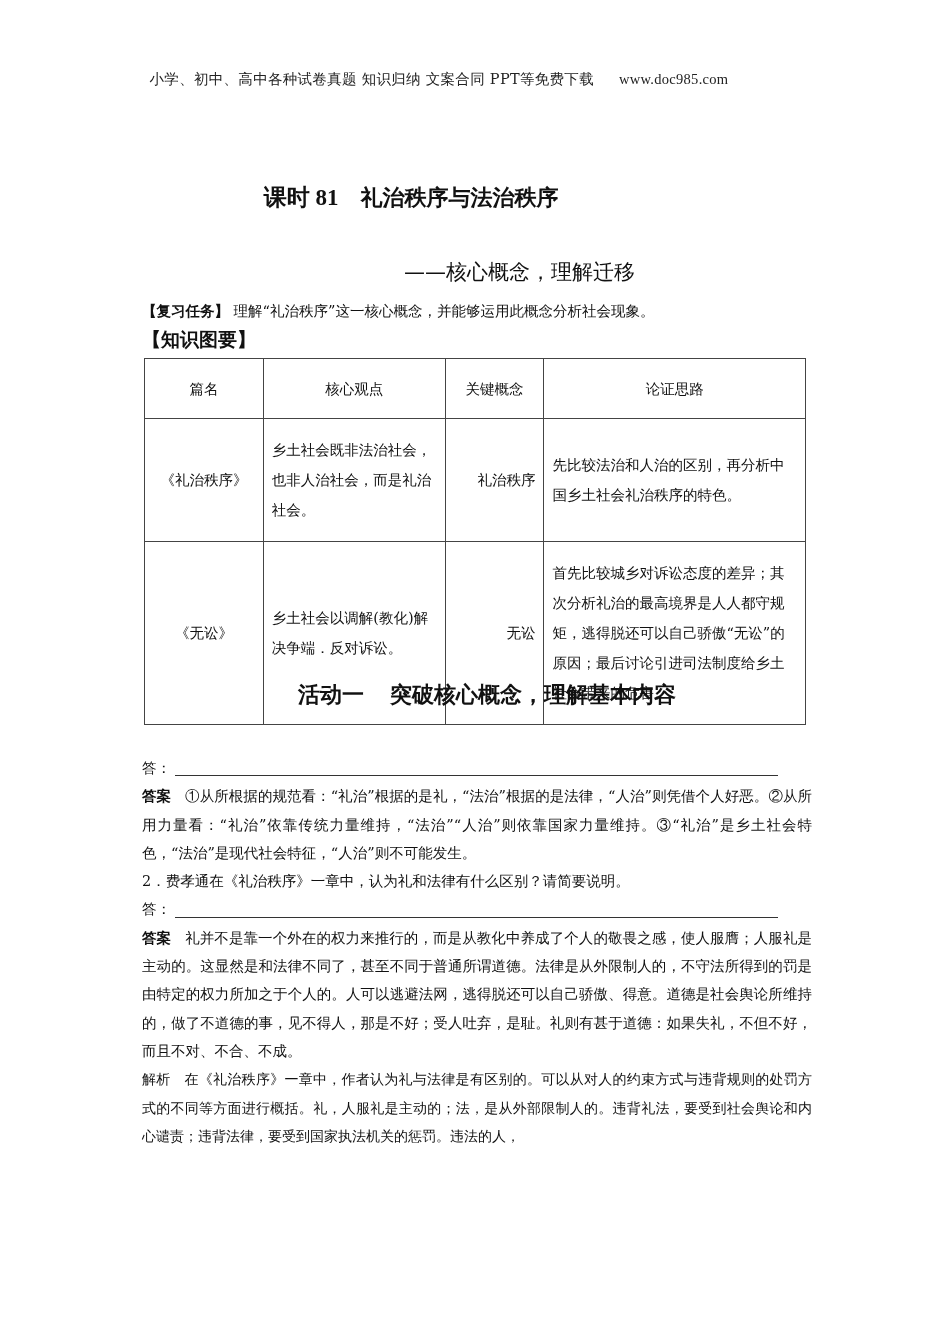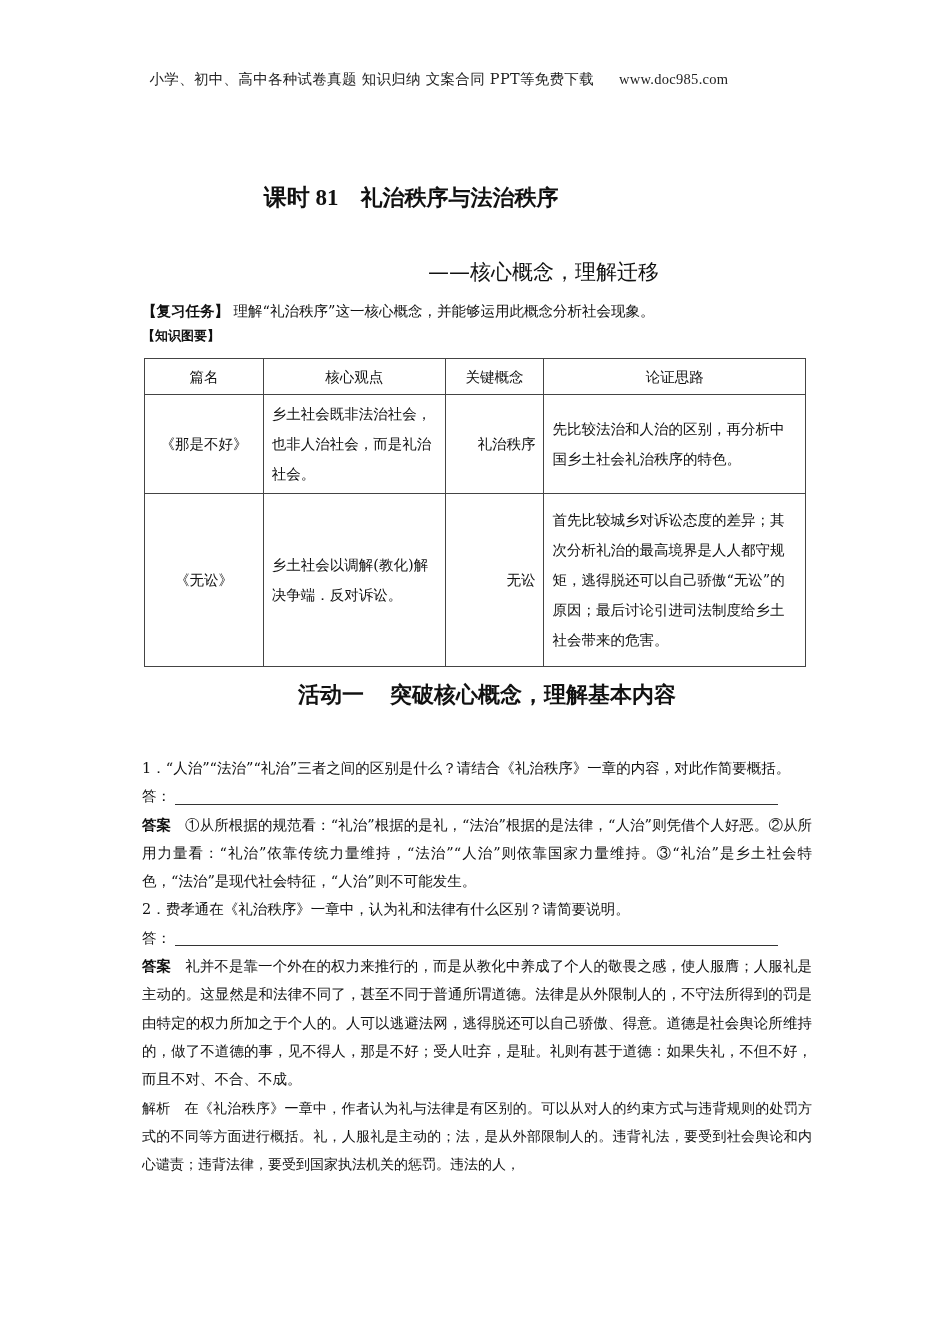--- a/index.html
+++ b/index.html
@@ -12,34 +12,34 @@
     position: absolute; top: 70px; left: 0; width: 878px; text-align: center;
     font-size: 14.5px; color: #222; letter-spacing: 0.3px;
   }
   .page-header .url { margin-left: 20px; font-family: "Liberation Serif", serif; }
   .title {
     position: absolute; top: 182px; left: 0; width: 822px; text-align: center;
     font-size: 22px; font-weight: bold; font-family: "DejaVu Sans", sans-serif;
   }
   .title .num { font-family: "Liberation Serif", serif; font-size: 23px; margin-right: 22px; }
   .subtitle {
-    position: absolute; top: 258px; left: 428px;
+    position: absolute; top: 258px; left: 404px;
     font-size: 21px; font-family: "DejaVu Sans", sans-serif; font-weight: normal;
   }
   .task {
     position: absolute; top: 300px; left: 142px; font-size: 14.5px; line-height: 22px;
   }
   .bracket-label { font-family: "DejaVu Sans", sans-serif; font-weight: bold; }
-  .knowledge { position: absolute; top: 327px; left: 142px; font-size: 13px; }
+  .knowledge { position: absolute; top: 327px; left: 142px; font-size: 19px; }
   table.map {
     position: absolute; top: 358px; left: 144px; width: 662px;
     border-collapse: collapse; font-size: 14.5px;
   }
   table.map td, table.map th {
-    border: 1px solid #444; padding: 4px 8px; vertical-align: middle; line-height: 30px;
+    border: 1px solid #444; padding: 16px 8px; vertical-align: middle; line-height: 30px;
     font-weight: normal;
   }
   table.map th { height: 27px; text-align: center; line-height: 24px; }
   .c1 { width: 102px; text-align: center; }
   .c2 { width: 165px; }
   .c3 { width: 82px; text-align: right; }
   .c4 { width: 245px; }
   .section-title {
     position: absolute; top: 680px; left: 0; width: 950px; text-align: center;
     font-size: 22px; font-weight: bold; font-family: "DejaVu Sans", sans-serif; padding-left: 12px;
@@ -79,40 +79,39 @@
 
 <table class="map">
   <tbody>
       <tr>
     <th class="c1">篇名</th>
     <th class="c2">核心观点</th>
     <th class="c3">关键概念</th>
     <th class="c4">论证思路</th>
   </tr>
   <tr style="height:89px;">
-    <td class="c1">《那是不好》</td>
+    <td class="c1">《礼治秩序》</td>
     <td class="c2">乡土社会既非法治社会，也非人治社会，而是礼治社会。</td>
     <td class="c3">礼治秩序</td>
     <td class="c4">先比较法治和人治的区别，再分析中国乡土社会礼治秩序的特色。</td>
   </tr>
   <tr style="height:173px;">
     <td class="c1">《无讼》</td>
     <td class="c2">乡土社会以调解(教化)解决争端．反对诉讼。</td>
     <td class="c3">无讼</td>
     <td class="c4">首先比较城乡对诉讼态度的差异；其次分析礼治的最高境界是人人都守规矩，逃得脱还可以自己骄傲“无讼”的原因；最后讨论引进司法制度给乡土社会带来的危害。</td>
   </tr>
 </tbody>
   </table>
 
 <div class="section-title">
   <span>活动一</span><span class="gap"></span><span>突破核心概念，理解基本内容</span>
 </div>
 
 <div class="body">
-  <p>1．“人治”“法治”“礼治”三者之间的区别是什么？请结合《礼治秩序》一章的内容，对此作简要概括。</p>
   <div class="ans-line">
     <span>答：</span>
     <span class="rule"></span>
   </div>
   <p><span class="label-b">答案</span><span>①从所根据的规范看：“礼治”根据的是礼，“法治”根据的是法律，“人治”则凭借个人好恶。②从所用力量看：“礼治”依靠传统力量维持，“法治”“人治”则依靠国家力量维持。③“礼治”是乡土社会特色，“法治”是现代社会特征，“人治”则不可能发生。</span></p>
 
   <p>2．费孝通在《礼治秩序》一章中，认为礼和法律有什么区别？请简要说明。</p>
   <div class="ans-line">
     <span>答：</span>
     <span class="rule"></span>

